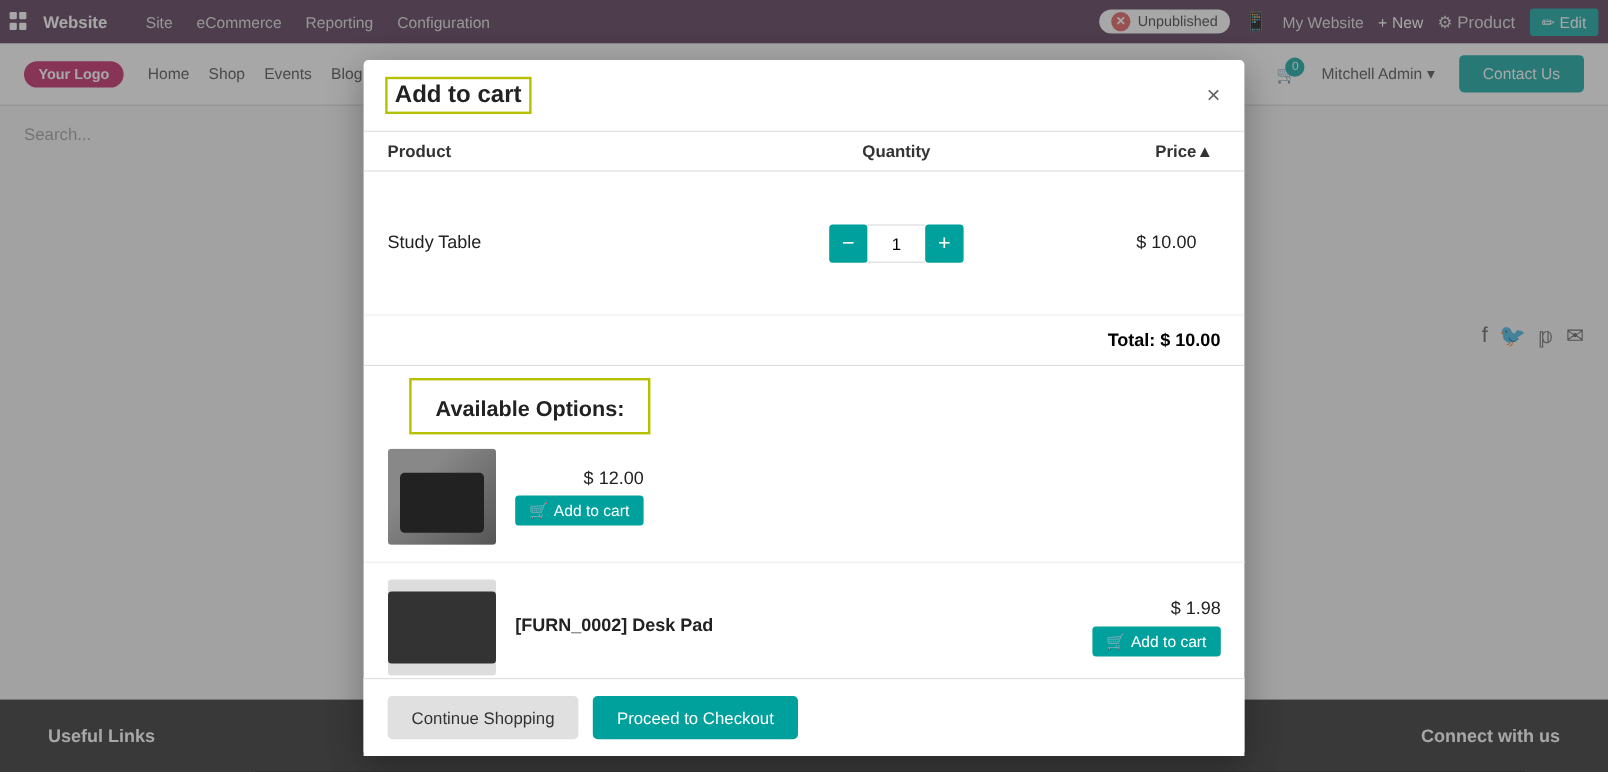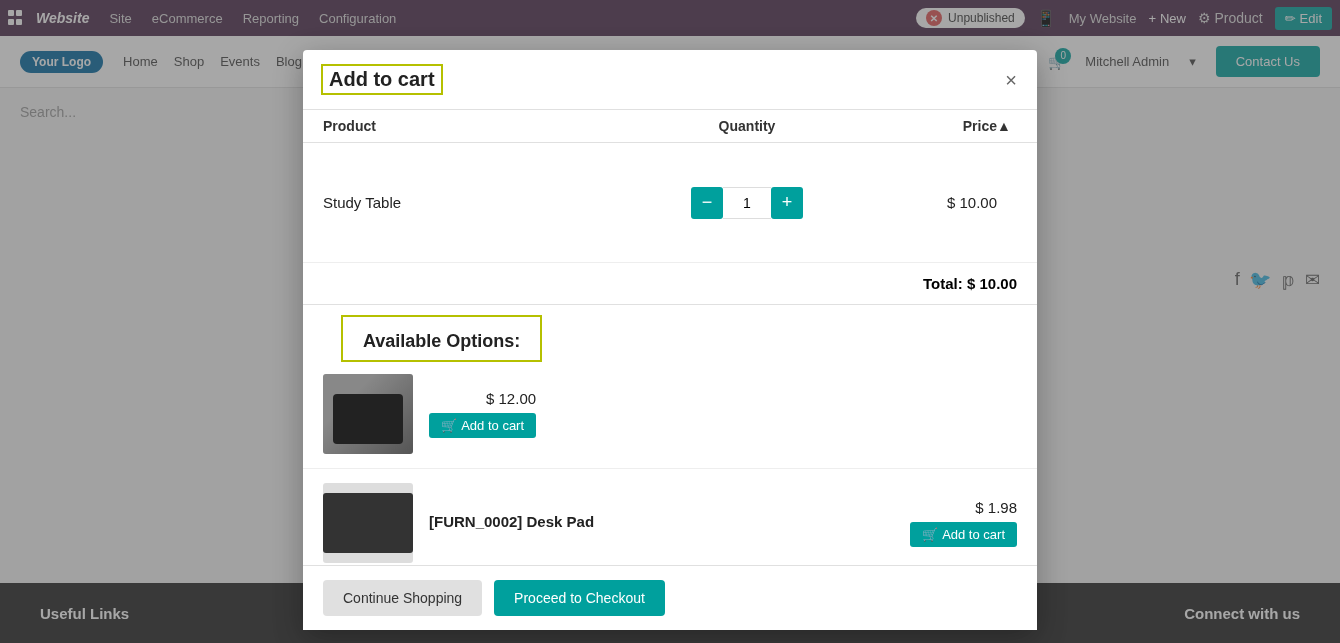--- a/index.html
+++ b/index.html
@@ -12,21 +12,21 @@
       height: 36px;
       display: flex;
       align-items: center;
       padding: 0 8px;
       gap: 12px;
       position: relative;
       z-index: 200;
     }
     .admin-bar .apps-icon { display: flex; gap: 2px; flex-wrap: wrap; width: 16px; height: 16px; cursor: pointer; }
     .admin-bar .apps-icon span { display: block; width: 6px; height: 6px; background: #fff; border-radius: 1px; }
-    .admin-bar .site-name { font-weight: bold; font-size: 14px; margin-right: 4px; font-style: italic; }
+    .admin-bar .site-name { font-weight: bold; font-size: 14px; margin-right: 16px; }
     .admin-bar .nav-link { color: #ddd; font-size: 13px; cursor: pointer; padding: 0 4px; }
     .admin-bar .spacer { flex: 1; }
     .admin-bar .unpublished-badge {
       background: #fff;
       color: #333;
       border-radius: 12px;
       padding: 2px 10px;
       font-size: 12px;
       display: flex;
       align-items: center;
@@ -54,32 +54,32 @@
       height: 52px;
       display: flex;
       align-items: center;
       padding: 0 20px;
       gap: 20px;
       border-bottom: 1px solid #e0e0e0;
       position: relative;
       z-index: 100;
     }
     .logo-badge {
-      background: #0369a1; color: #fff; border-radius: 20px; padding: 4px 12px; font-size: 12px; font-weight: bold;
+      background: #be185d; color: #fff; border-radius: 20px; padding: 4px 12px; font-size: 12px; font-weight: bold;
     }
     .website-nav .nav-items { display: flex; gap: 16px; align-items: center; }
     .website-nav .nav-item { font-size: 13px; color: #444; cursor: pointer; }
     .website-nav .spacer { flex: 1; }
     .website-nav .cart-icon { position: relative; cursor: pointer; }
     .website-nav .cart-badge {
       position: absolute; top: -6px; right: -6px;
       background: #00a09d; color: #fff; border-radius: 50%; width: 16px; height: 16px;
       font-size: 10px; display: flex; align-items: center; justify-content: center;
     }
-    .website-nav .user-dropdown { font-size: 13px; color: #444; cursor: pointer; display: flex; align-items: center; gap: 20px; }
+    .website-nav .user-dropdown { font-size: 13px; color: #444; cursor: pointer; display: flex; align-items: center; gap: 4px; }
     .contact-us-btn {
       background: #00a09d; color: #fff; border: none; border-radius: 4px;
       padding: 8px 20px; font-size: 13px; cursor: pointer;
     }
 
     
     .bg-content {
       position: absolute;
       top: 88px;
       left: 0; right: 0; bottom: 0;

